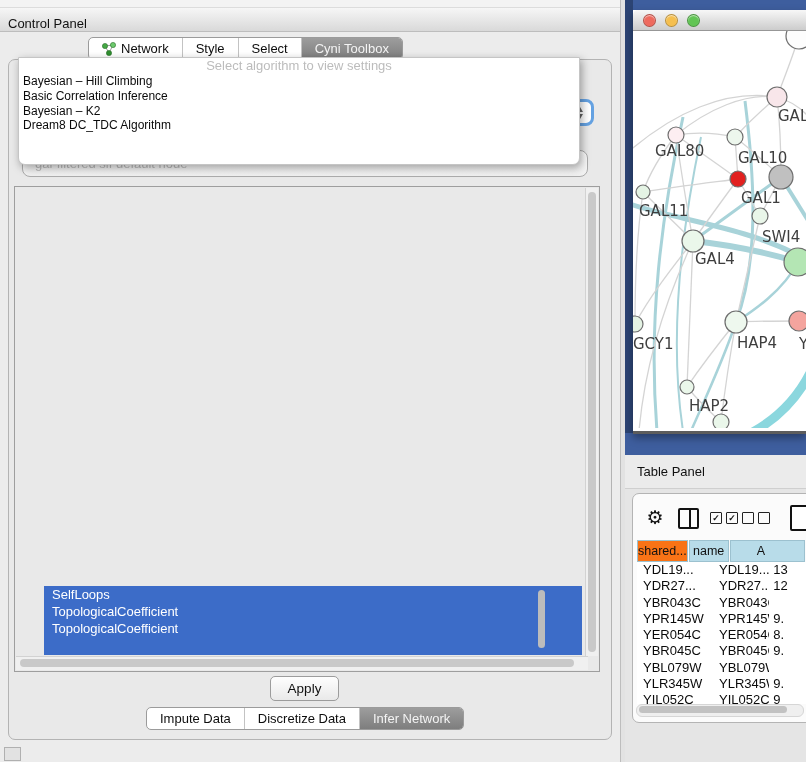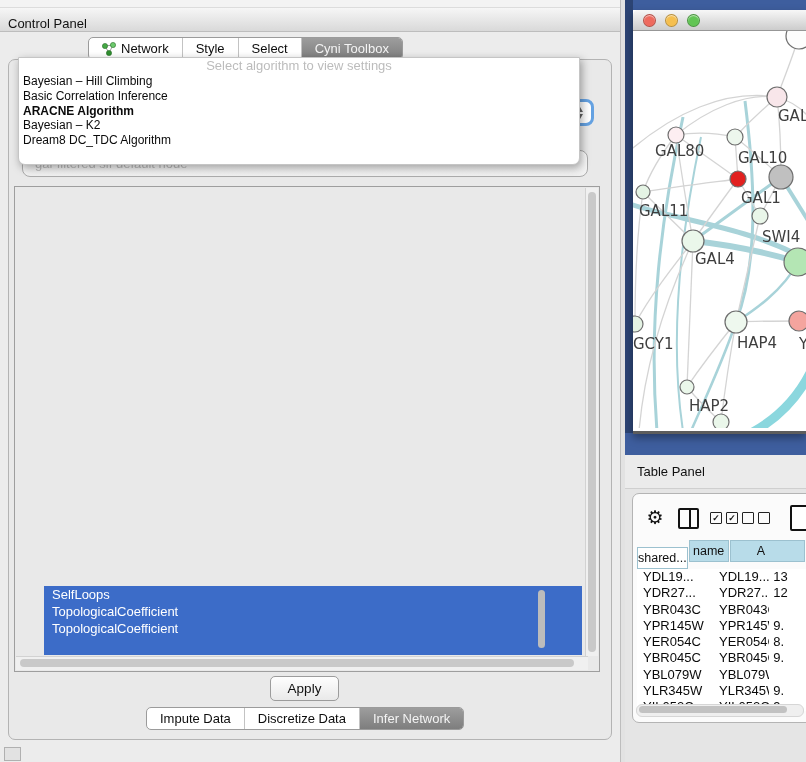--- a/index.html
+++ b/index.html
@@ -164,21 +164,20 @@
 </div>
 <div class="abs" id="net-combo">
   <span>gal-filtered sif default node</span>
 </div>
 
 <div class="abs" id="algo-dropdown">
   <div class="dd-ph">Select algorithm to view settings</div>
   <div id="dd-items">
       <div class="dd-item">Bayesian – Hill Climbing</div>
       <div class="dd-item">Basic Correlation Inference</div>
-      <div class="dd-item bold">ARACNE Algorithm</div>
       <div class="dd-item">Bayesian – K2</div>
       <div class="dd-item">Dream8 DC_TDC Algorithm</div>
     </div>
 </div>
 
 <div class="abs" id="settings-vp">
   <div class="vscroll">
       <div class="vthumb"></div>
     </div>
   <div class="hscroll">
@@ -374,21 +373,21 @@
 <div class="tb-icon" style="left:742px;top:512px">
     <span class="cb"></span>
     <span class="cb"></span>
   </div>
 <div class="tb-icon" style="left:790px;top:505px">
     <div id="doc-icon"></div>
   </div>
 
 <div id="tbl">
   <div class="th-row" id="tbl-head">
-      <div class="th" style="width: 74px; background: #ffffff; margin-top: 7px;">shared...</div>
+      <div class="th" style="width: 74px; background: #f97316;">shared...</div>
       <div class="th" style="width: 58px; background: rgb(184, 220, 233);">name</div>
       <div class="th left" style="width: 98px; background: rgb(184, 220, 233);">A</div>
     </div>
   <div id="tbl-rows">
       <div class="tr">
         <div class="td" style="width: 75px; padding-left: 6px;">YDL19...</div>
         <div class="td" style="width: 59px; padding-left: 8px;">YDL19...</div>
         <div class="td" style="width: 99px; padding-left: 4px;">13</div>
       </div>
       <div class="tr">

